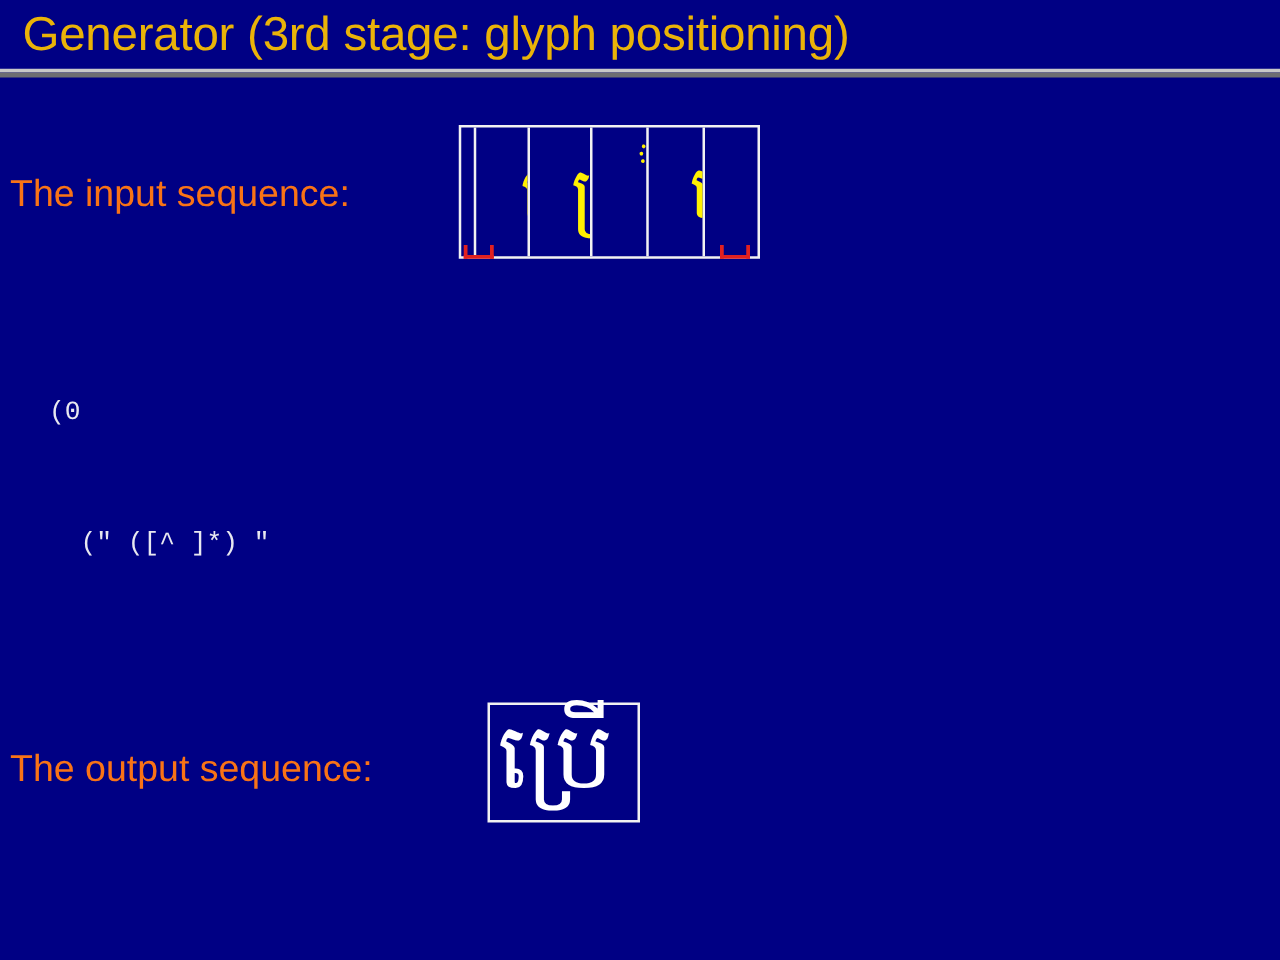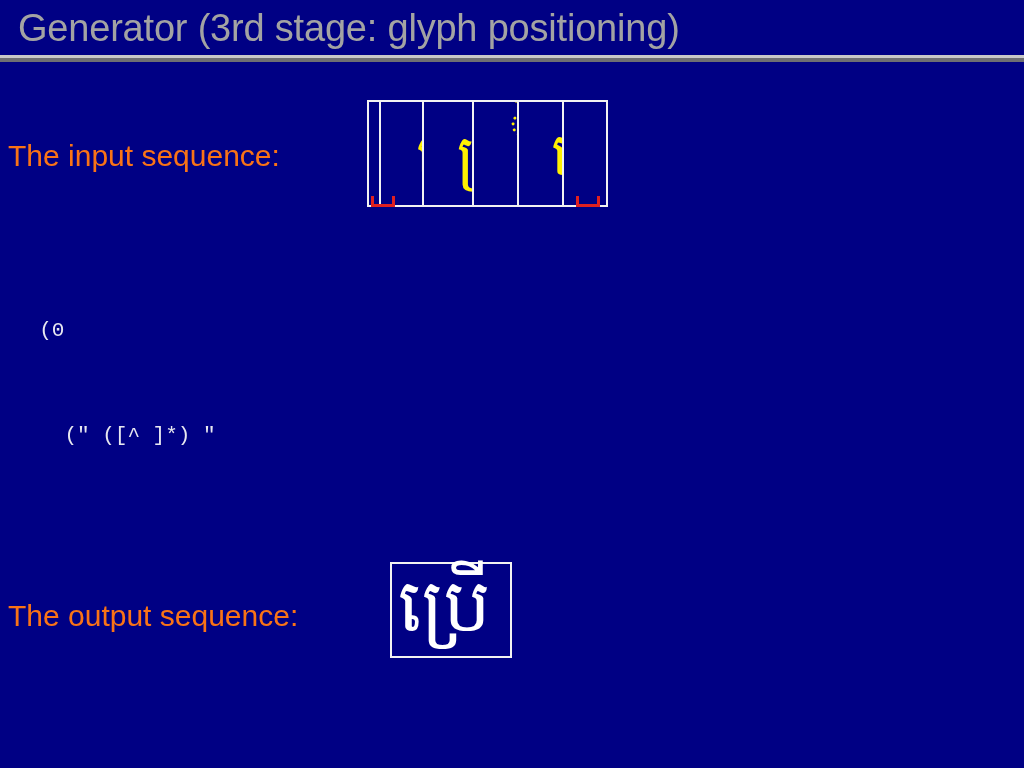--- a/index.html
+++ b/index.html
@@ -22,21 +22,21 @@
     left: 0; top: 0;
     width: 1024px;
     height: 56px;
   }
   .slide-title {
     position: absolute;
     left: 18px;
     top: 6px;
     font-size: 38px;
     line-height: 44px;
-    color: #a3a3a3;
+    color: #eab308;
     font-family: "Liberation Sans", sans-serif;
     white-space: nowrap;
     letter-spacing: -0.2px;
   }
   .title-rule {
     position: absolute;
     left: 0;
     top: 55px;
     width: 1024px;
     height: 8px;

